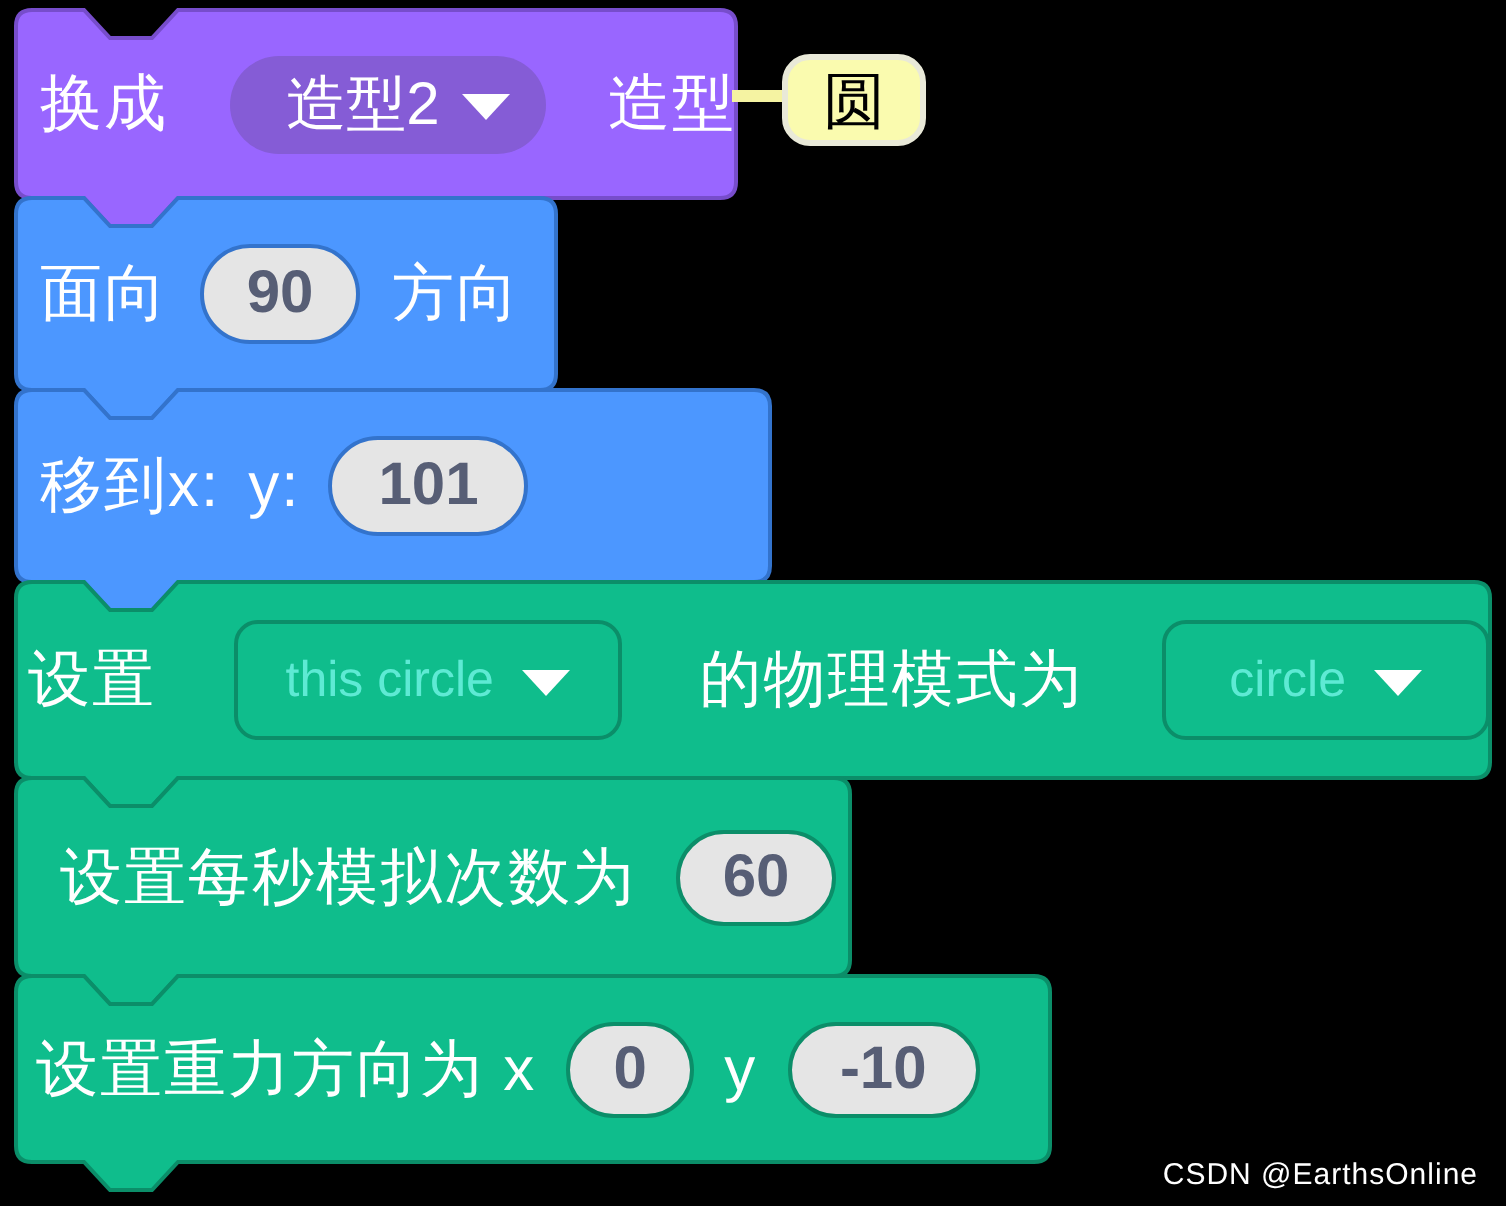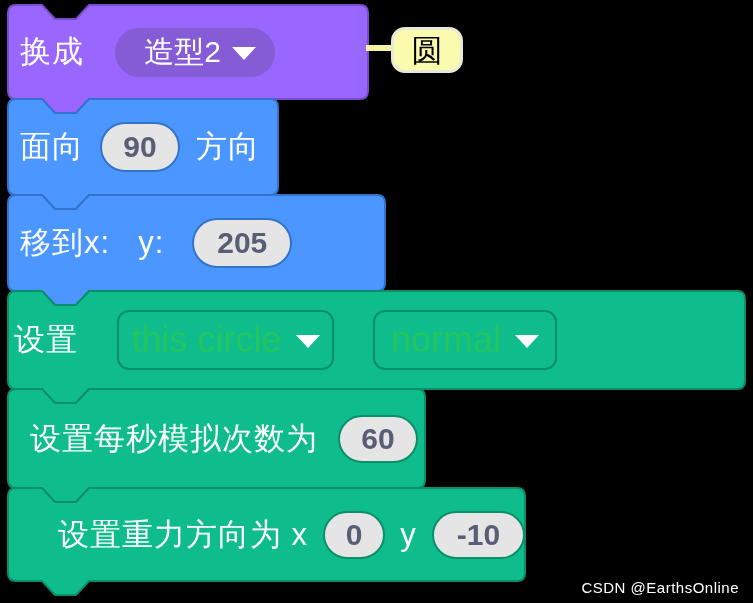--- a/index.html
+++ b/index.html
@@ -19,31 +19,31 @@
   .oval.on-blue{border:2px solid var(--motion-border);}
   .oval.on-green{border:2px solid var(--physics-border);height:48px;}
 
   .pill{background:var(--looks-field);border-radius:25px;height:49px;width:160px;
         display:flex;align-items:center;justify-content:center;gap:11px;}
   .pill .txt{color:#fff;font-size:30px;font-weight:500;margin-left:10px;}
 
   .field{background:transparent;border:2px solid var(--physics-border);border-radius:12px;
          height:60px;display:flex;align-items:center;justify-content:center;gap:14px;
          box-sizing:border-box;}
-  .field .txt{color:#22c55e;font-size:36px;font-weight:500;}
+  .field .txt{color:#5eead4;font-size:25px;font-weight:500;}
 
   .arrow{width:0;height:0;border-left:12px solid transparent;
          border-right:12px solid transparent;border-top:13px solid #fff;margin-top:3px;}
 
   .b1{top:5px;width:360px;height:94px;}   .b1 .content{padding-left:12px;gap:31px;align-items:center;}
   .b2{top:99px;width:270px;height:96px;border-radius:11px;}  .b2 .content{padding-left:12px;gap:16px;}
-  .b3{top:195px;width:377px;height:96px;} .b3 .content{padding-left:12px;gap:28px;}
+  .b3{top:195px;width:377px;height:96px;} .b3 .content{padding-left:12px;gap:14px;}
   .b4{top:291px;width:737px;height:98px;} .b4 .content{padding-left:6px;gap:39px;}
   .b5{top:389px;width:417px;height:99px;} .b5 .content{padding-left:22px;gap:20px;}
-  .b6{top:488px;width:517px;height:93px;} .b6 .content{padding-left:10px;gap:15px;margin-left:40px;}
+  .b6{top:488px;width:517px;height:93px;} .b6 .content{padding-left:10px;gap:15px;}
 
   .w80{width:80px;} .w90{width:90px;} .w100{width:100px;} .w64{width:64px;} .w96{width:96px;}
   .field-target{width:217px;} .field-mode{width:184px;}
 
   .comment-connector{position:absolute;left:366px;top:45px;width:28px;height:6px;
         background:var(--comment-connector);}
   .comment{position:absolute;left:391px;top:27px;width:72px;height:46px;box-sizing:border-box;
         background:var(--comment-fill);border:3px solid var(--comment-border);
         border-radius:14px;display:flex;align-items:center;justify-content:center;}
   .comment .txt{color:#000;font-size:31px;font-weight:500;line-height:1;}
@@ -59,20 +59,21 @@
   <div class="block b1">
     <svg width="360" height="110">
       <path d="M0,8 Q0,0 8,0 L34,0 L47,14 L68,14 L81,0 L352,0 Q360,0 360,8 L360,86 Q360,94 352,94 L81,94 L68,108 L47,108 L34,94 L8,94 Q0,94 0,86 Z" stroke-width="2" fill="#9966FF" stroke="#774DCB"></path>
     </svg>
     <div class="content">
       <span class="lbl">换成</span>
       <div class="pill">
         <span class="txt">造型2</span>
         <span class="arrow"></span>
       </div>
+      <span class="lbl">造型</span>
     </div>
   </div>
 
   <div class="comment-connector"></div>
   <div class="comment">
     <span class="txt">圆</span>
   </div>
 
   <div class="block b2">
     <svg width="270" height="112">
@@ -88,37 +89,38 @@
   </div>
 
   <div class="block b3">
     <svg width="377" height="112">
       <path d="M0,8 Q0,0 8,0 L34,0 L47,14 L68,14 L81,0 L369,0 Q377,0 377,8 L377,88 Q377,96 369,96 L81,96 L68,110 L47,110 L34,96 L8,96 Q0,96 0,88 Z" stroke-width="2" fill="#4C97FF" stroke="#3373CC"></path>
     </svg>
     <div class="content">
       <span class="lbl">移到x:</span>
       <span class="lbl">y:</span>
       <div class="oval on-blue w100">
-        <span>205</span>
+        <span>101</span>
       </div>
     </div>
   </div>
 
   <div class="block b4">
     <svg width="737" height="114">
       <path d="M0,8 Q0,0 8,0 L34,0 L47,14 L68,14 L81,0 L729,0 Q737,0 737,8 L737,90 Q737,98 729,98 L81,98 L68,112 L47,112 L34,98 L8,98 Q0,98 0,90 Z" stroke-width="2" fill="#0FBD8C" stroke="#0B8E69"></path>
     </svg>
     <div class="content">
       <span class="lbl">设置</span>
       <div class="field field-target">
         <span class="txt">this circle</span>
         <span class="arrow"></span>
       </div>
+      <span class="lbl">的物理模式为</span>
       <div class="field field-mode">
-        <span class="txt">normal</span>
+        <span class="txt">circle</span>
         <span class="arrow"></span>
       </div>
     </div>
   </div>
 
   <div class="block b5">
     <svg width="417" height="115">
       <path d="M0,8 Q0,0 8,0 L34,0 L47,14 L68,14 L81,0 L409,0 Q417,0 417,8 L417,91 Q417,99 409,99 L81,99 L68,113 L47,113 L34,99 L8,99 Q0,99 0,91 Z" stroke-width="2" fill="#0FBD8C" stroke="#0B8E69"></path>
     </svg>
     <div class="content">

